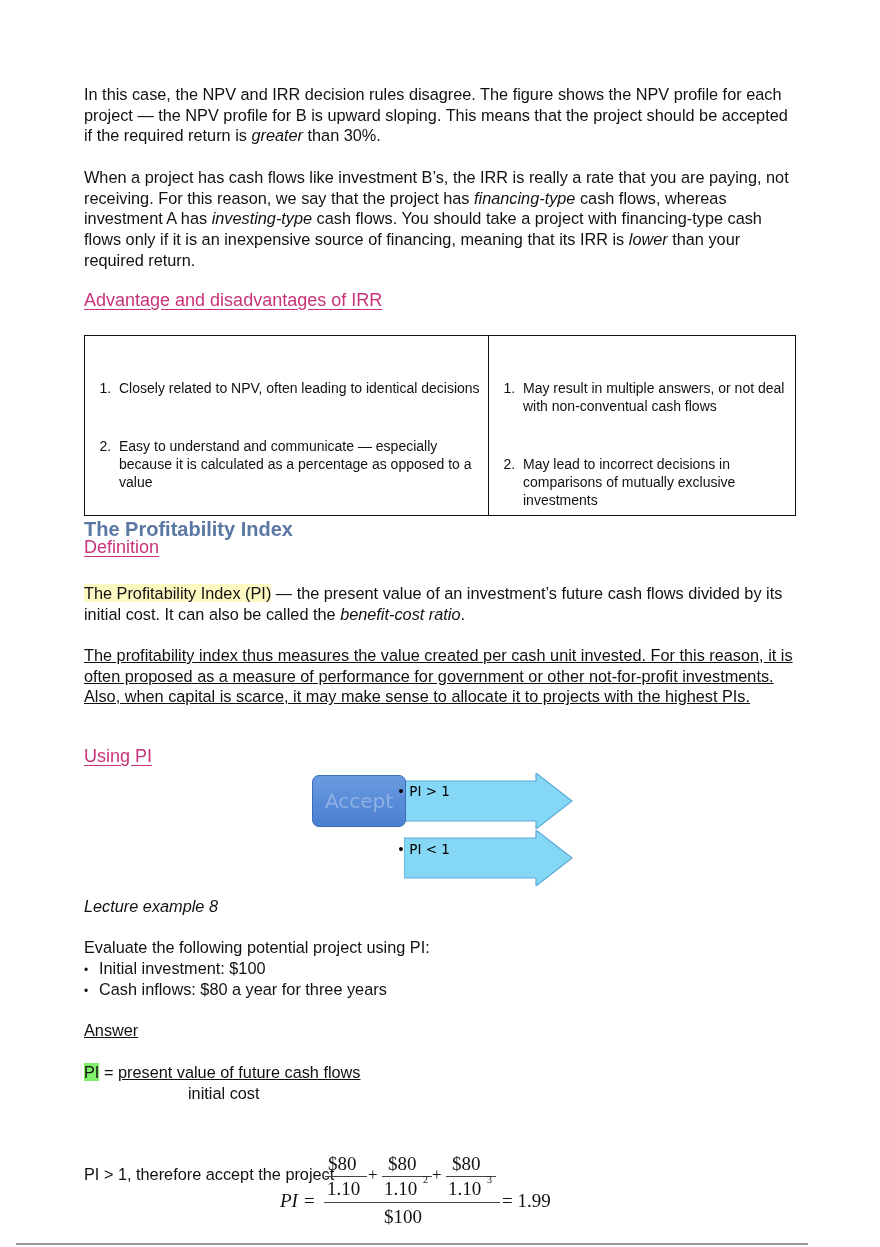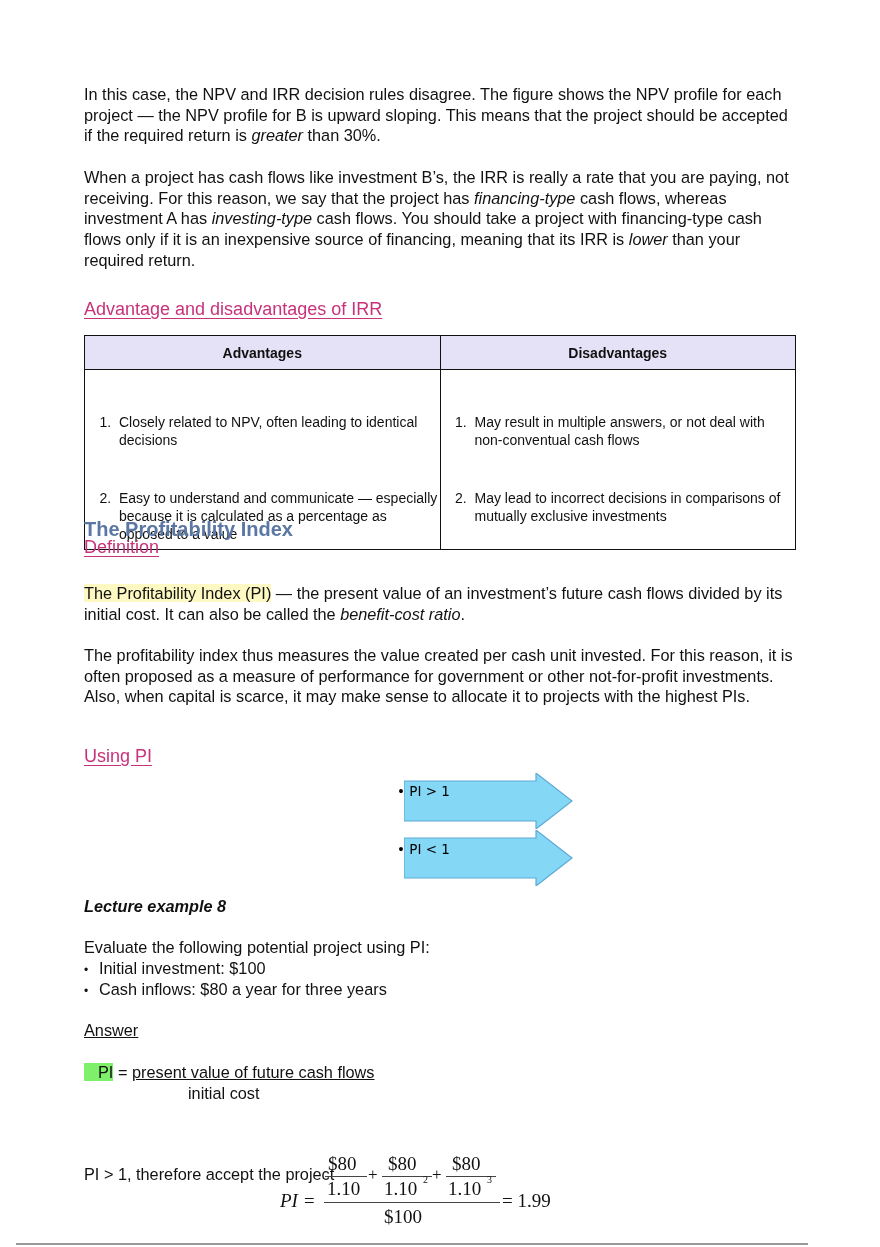--- a/index.html
+++ b/index.html
@@ -8,45 +8,41 @@
   p{margin:0;font-size:16.3px;line-height:20.7px;}
   .abs{position:absolute;}
   .h-pink{color:#c8327a;font-size:18px;text-decoration:underline;text-decoration-color:#c8327a;text-underline-offset:3px;}
   .h-blue{color:#5b77a3;font-size:20px;font-weight:bold;}
   table.adv{position:absolute;left:0;top:335px;width:712px;border-collapse:collapse;font-size:14px;line-height:18px;}
   table.adv th{background:#e5e2f7;border:1.5px solid #111;font-weight:bold;height:31px;text-align:center;}
   table.adv td{border:1.5px solid #111;vertical-align:top;padding:3px 2px 6px 6px;}
   table.adv ol{margin:0;padding-left:24px;}
   table.adv li{padding-left:4px;margin-top:40px;}
   .hl-yellow{background:#fef9c3;}
-  .hl-green{background:#7ef06a;padding-left:14px;}
+  .hl-green{background:#7ef06a;}
   .diagram{position:absolute;left:312px;top:773px;width:264px;height:115px;}
   .box{position:absolute;left:0;width:94px;height:52px;border-radius:7px;background:linear-gradient(#6a9be0,#4a7fd0);border:1.5px solid #3b6cb8;color:#8fb0e6;font-family:"DejaVu Sans",sans-serif;font-size:20px;display:flex;align-items:center;justify-content:center;box-sizing:border-box;}
   .arrow{position:absolute;left:92px;width:170px;height:56px;}
   .arrow-label{position:absolute;left:85px;font-family:"DejaVu Sans",sans-serif;font-size:13.5px;color:#000;}
   .formula{position:absolute;left:280px;top:1153px;width:280px;height:80px;font-family:"Liberation Serif",serif;font-size:19px;}
   .bottom-line{position:absolute;left:16px;top:1243px;width:792px;height:2px;background:#999;}
 </style>
 </head>
 <body>
 
 <div class="page">
 
   <p class="abs" style="top:84px;width:716px;"><span>In this case, the NPV and IRR decision rules disagree. The figure shows the NPV profile for each project — the NPV profile for B is upward sloping. This means that the project should be accepted if the required return is </span><em>greater</em><span> than 30%.</span></p>
 
   <p class="abs" style="top:167px;width:716px;"><span>When a project has cash flows like investment B’s, the IRR is really a rate that you are paying, not receiving. For this reason, we say that the project has </span><em>financing-type</em><span> cash flows, whereas investment A has </span><em>investing-type</em><span> cash flows. You should take a project with financing-type cash flows only if it is an inexpensive source of financing, meaning that its IRR is </span><em>lower</em><span> than your required return.</span></p>
 
-  <div class="abs h-pink" style="top:299px;">Advantage and disadvantages of IRR</div>
+  <div class="abs h-pink" style="top:290px;">Advantage and disadvantages of IRR</div>
 
   <table class="adv">
     <tbody>
-        <tr>
-      <th style="width:50%;">Advantages</th>
-      <th>Disadvantages</th>
-    </tr>
     <tr>
       <td>
         <ol>
           <li>Closely related to NPV, often leading to identical decisions</li>
           <li>Easy to understand and communicate — especially because it is calculated as a percentage as opposed to a value</li>
         </ol>
       </td>
       <td>
         <ol>
           <li>May result in multiple answers, or not deal with non-conventual cash flows</li>
@@ -56,42 +52,43 @@
     </tr>
   </tbody>
     </table>
 
   <div class="abs h-blue" style="top:494px;margin-top:24px;">The Profitability Index</div>
 
   <div class="abs h-pink" style="top:537px;">Definition</div>
 
   <p class="abs" style="top:583px;width:716px;"><span class="hl-yellow">The Profitability Index (PI)</span><span> — the present value of an investment’s future cash flows divided by its initial cost. It can also be called the </span><em>benefit-cost ratio</em><span>.</span></p>
 
-  <p class="abs" style="top:645px;width:716px;">The profitability index thus measures the value created per cash unit invested. For this reason, it is often proposed as a measure of performance for government or other not-for-profit investments. Also, when capital is scarce, it may make sense to allocate it to projects with the highest PIs.</p>
+  <p class="abs" style="top:645px;width:716px;text-decoration:underline;">The profitability index thus measures the value created per cash unit invested. For this reason, it is often proposed as a measure of performance for government or other not-for-profit investments. Also, when capital is scarce, it may make sense to allocate it to projects with the highest PIs.</p>
 
   <div class="abs h-pink" style="top:746px;">Using PI</div>
 
-  <p class="abs" style="top:896px;font-weight:bold;font-style:italic;">Lecture example 8</p>
+  <p class="abs" style="top:896px;font-weight:normal;font-style:italic;">Lecture example 8</p>
 
   <p class="abs" style="top:937px;">Evaluate the following potential project using PI:</p>
   <p class="abs" style="top:958px;"><span style="display:inline-block;width:15px;font-size:12px;">•</span><span>Initial investment: $100</span></p>
   <p class="abs" style="top:979px;"><span style="display:inline-block;width:15px;font-size:12px;">•</span><span>Cash inflows: $80 a year for three years</span></p>
 
   <p class="abs" style="top:1020px;text-decoration:underline;">Answer</p>
 
   <p class="abs" style="top:1062px;"><span class="hl-green">PI</span><span> = </span><span style="text-decoration:underline;">present value of future cash flows</span></p>
   <p class="abs" style="top:1083px;left:104px;">initial cost</p>
 
   <p class="abs" style="top:1164px;">PI &gt; 1, therefore accept the project</p>
 </div>
 
 <div class="diagram">
   <svg class="arrow" style="top:0;" viewBox="0 0 170 56">
     <polygon points="0,8 132,8 132,0 168,28 132,56 132,48 0,48" fill="#84d8f6" stroke="#5fa9d6" stroke-width="1.2"></polygon>
   </svg>
+  <div class="box" style="top:2px;">Accept</div>
   <div class="arrow-label" style="top:10px;">• <span>PI &gt; 1</span></div>
 
   <svg class="arrow" style="top:57px;" viewBox="0 0 170 56">
     <polygon points="0,8 132,8 132,0 168,28 132,56 132,48 0,48" fill="#84d8f6" stroke="#5fa9d6" stroke-width="1.2"></polygon>
   </svg>
   <div class="arrow-label" style="top:68px;">• <span>PI &lt; 1</span></div>
 </div>
 
 <div class="formula">
   <span class="abs" style="left:0;top:37px;font-style:italic;">PI =</span>

